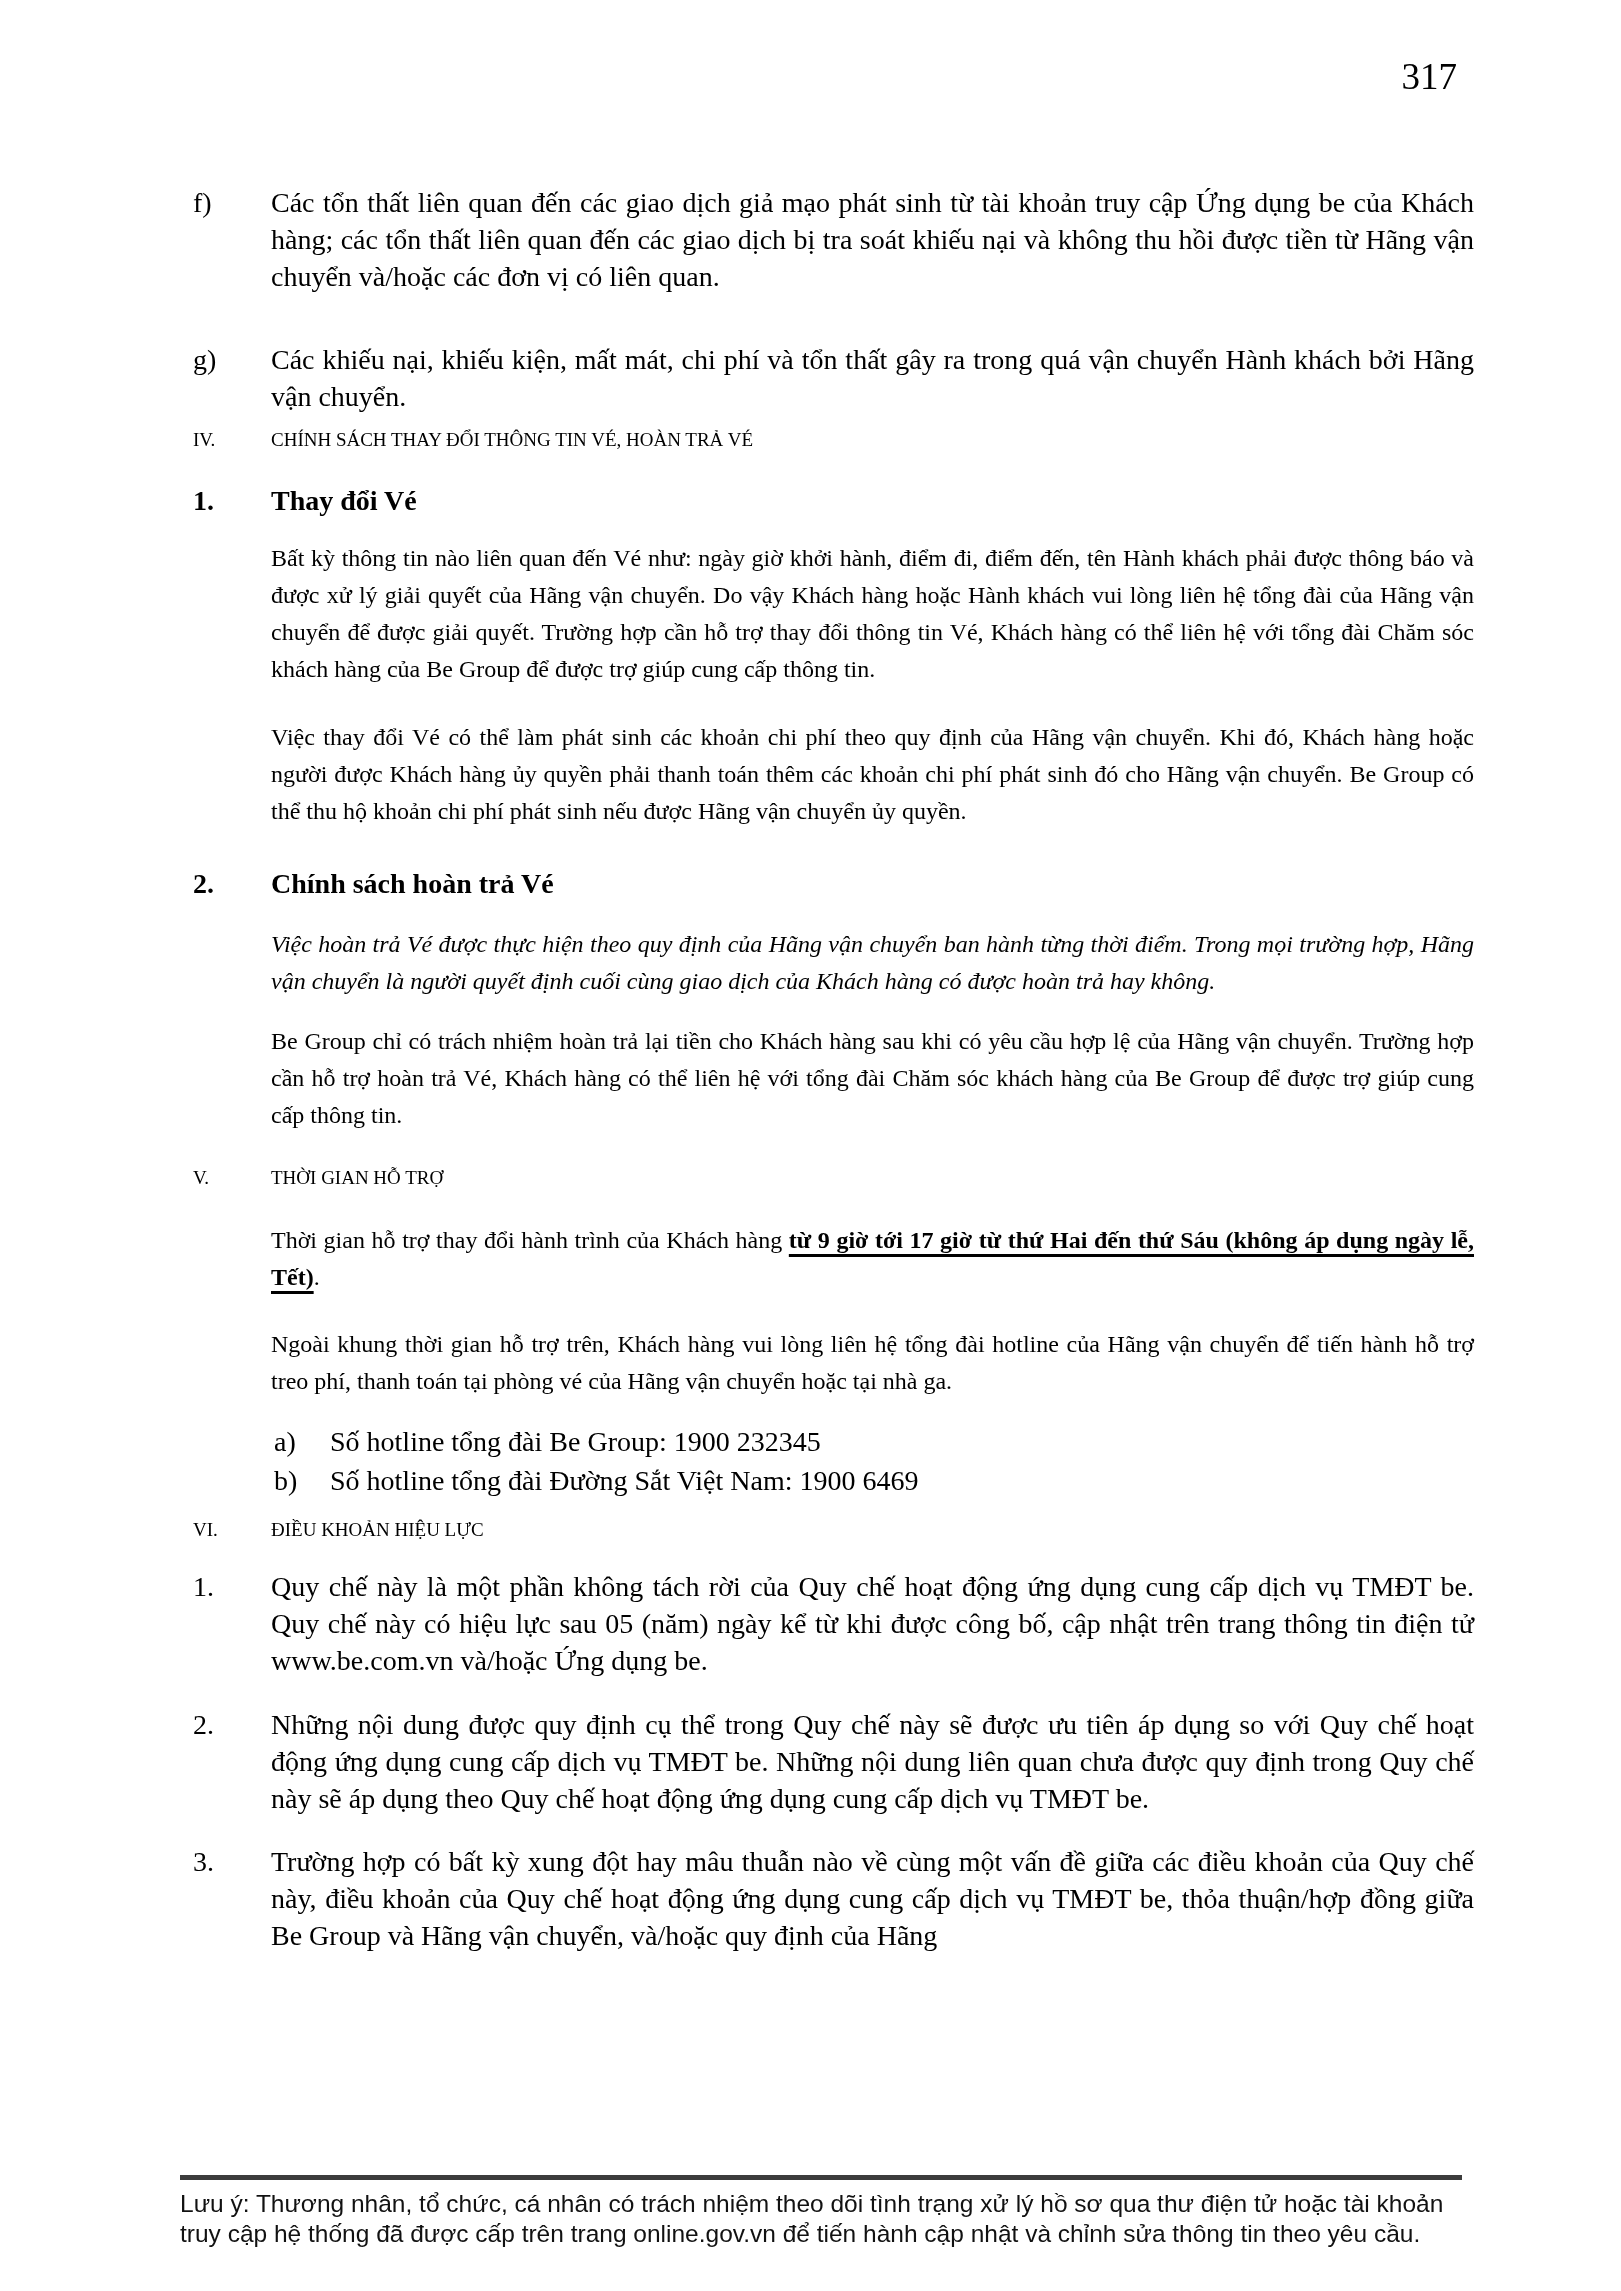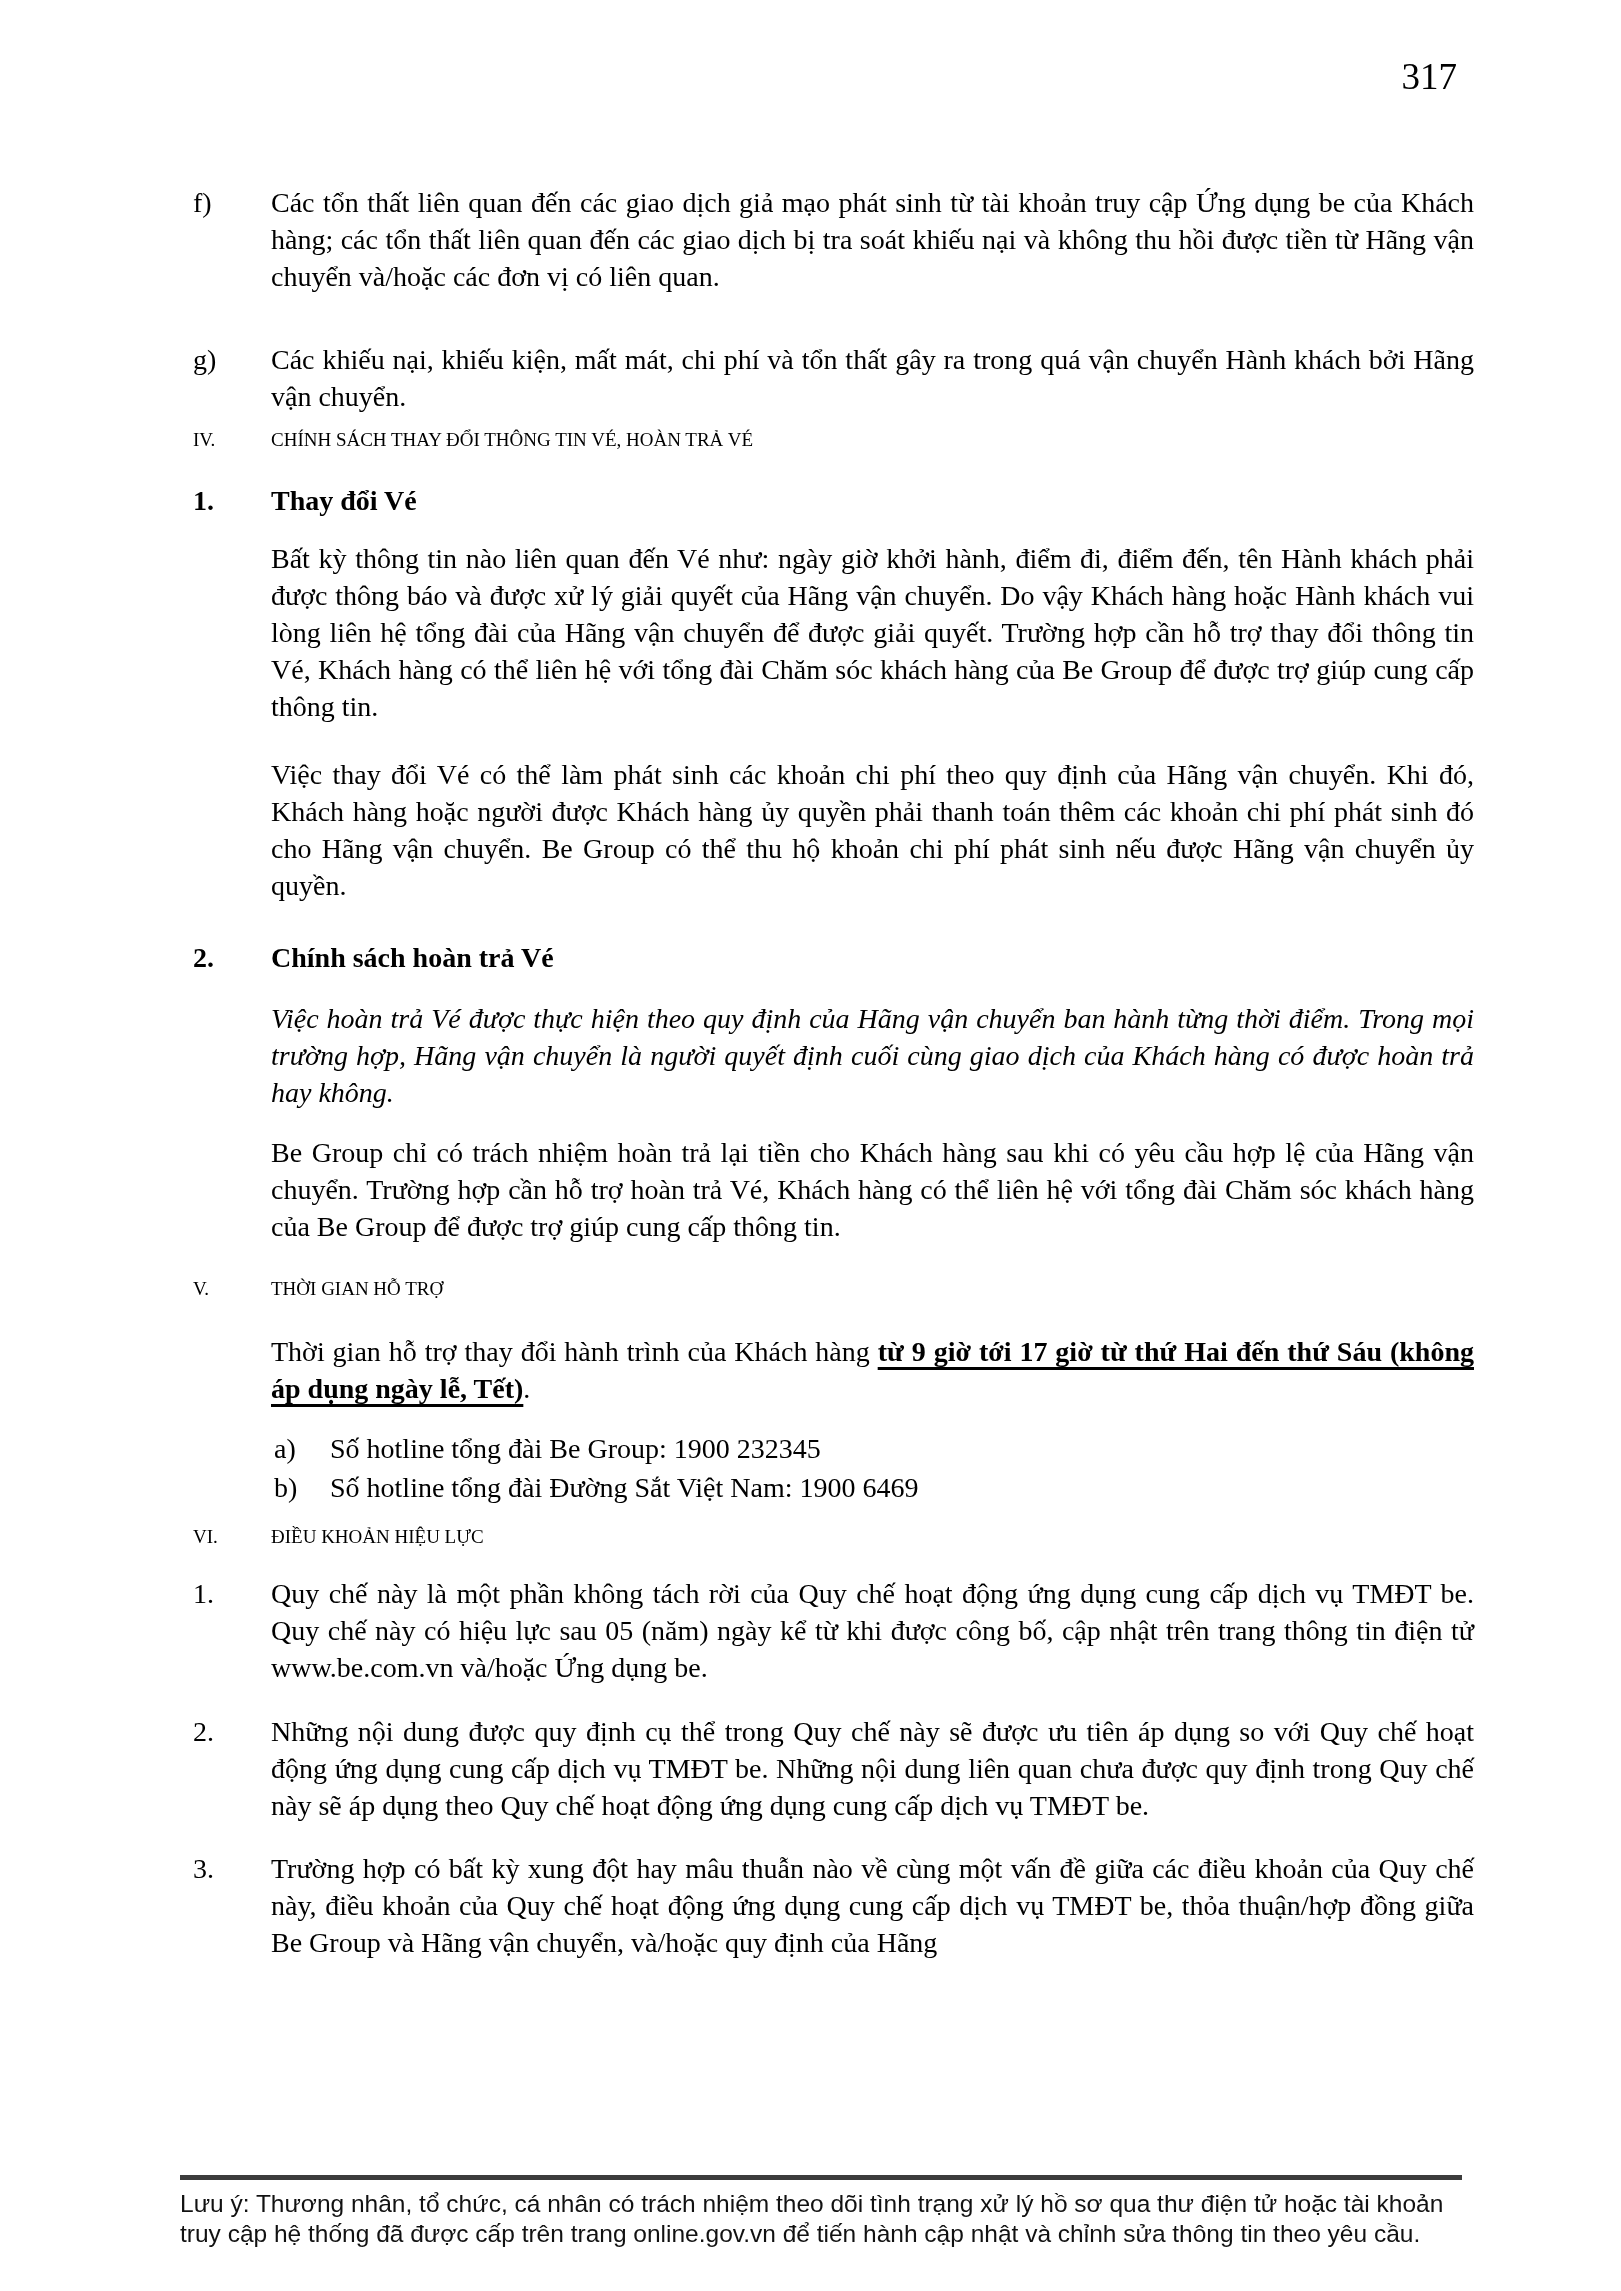--- a/index.html
+++ b/index.html
@@ -12,21 +12,21 @@
     font-size:37px;line-height:43px;text-align:right;
   }
   .content{
     position:absolute;left:193px;top:0;width:1281px;
   }
   .row{display:flex;align-items:flex-start;}
   .lbl{flex:none;width:78px;font-size:28px;line-height:37px;}
   .txt{flex:1;font-size:28px;line-height:37px;text-align:justify;}
   .heading .lbl,.heading .txt{font-weight:normal;font-size:19px;line-height:39px;text-align:left;}
   .subheading .lbl,.subheading .txt{font-weight:bold;text-align:left;}
-  .para{font-size:28px;line-height:37px;text-align:justify;margin-left:78px;}
+  .para{font-size:24px;line-height:37px;text-align:justify;margin-left:78px;}
   .subrow{margin-left:81px;}
   .subrow .lbl{width:56px;}
   .subrow .txt{text-align:left;}
   .bu{
     font-weight:bold;text-decoration:underline;
     text-decoration-thickness:2.9px;text-underline-offset:5.9px;
   }
   
   #item-f{margin-top:184px;}
   #item-g{margin-top:46px;}
@@ -95,20 +95,21 @@
 
   <div class="para" id="para-4">Be Group chỉ có trách nhiệm hoàn trả lại tiền cho Khách hàng sau khi có yêu cầu hợp lệ của Hãng vận chuyển. Trường hợp cần hỗ trợ hoàn trả Vé, Khách hàng có thể liên hệ với tổng đài Chăm sóc khách hàng của Be Group để được trợ giúp cung cấp thông tin.</div>
 
   <div class="row heading" id="sec-v">
     <span class="lbl">V.</span>
     <div class="txt">THỜI GIAN HỖ TRỢ</div>
   </div>
 
   <div class="para" id="para-5"><span>Thời gian hỗ trợ thay đổi hành trình của Khách hàng </span><span class="bu">từ 9 giờ tới 17 giờ từ thứ Hai đến thứ Sáu (không áp dụng ngày lễ, Tết)</span><span>.</span></div>
 
+  <div class="para" id="para-6">Ngoài khung thời gian hỗ trợ trên, Khách hàng vui lòng liên hệ tổng đài hotline của Hãng vận chuyển để tiến hành hỗ trợ treo phí, thanh toán tại phòng vé của Hãng vận chuyển hoặc tại nhà ga.</div>
 
   <div class="row subrow" id="hotline-a">
     <span class="lbl">a)</span>
     <div class="txt">Số hotline tổng đài Be Group: 1900 232345</div>
   </div>
 
   <div class="row subrow" id="hotline-b">
     <span class="lbl">b)</span>
     <div class="txt">Số hotline tổng đài Đường Sắt Việt Nam: 1900 6469</div>
   </div>

